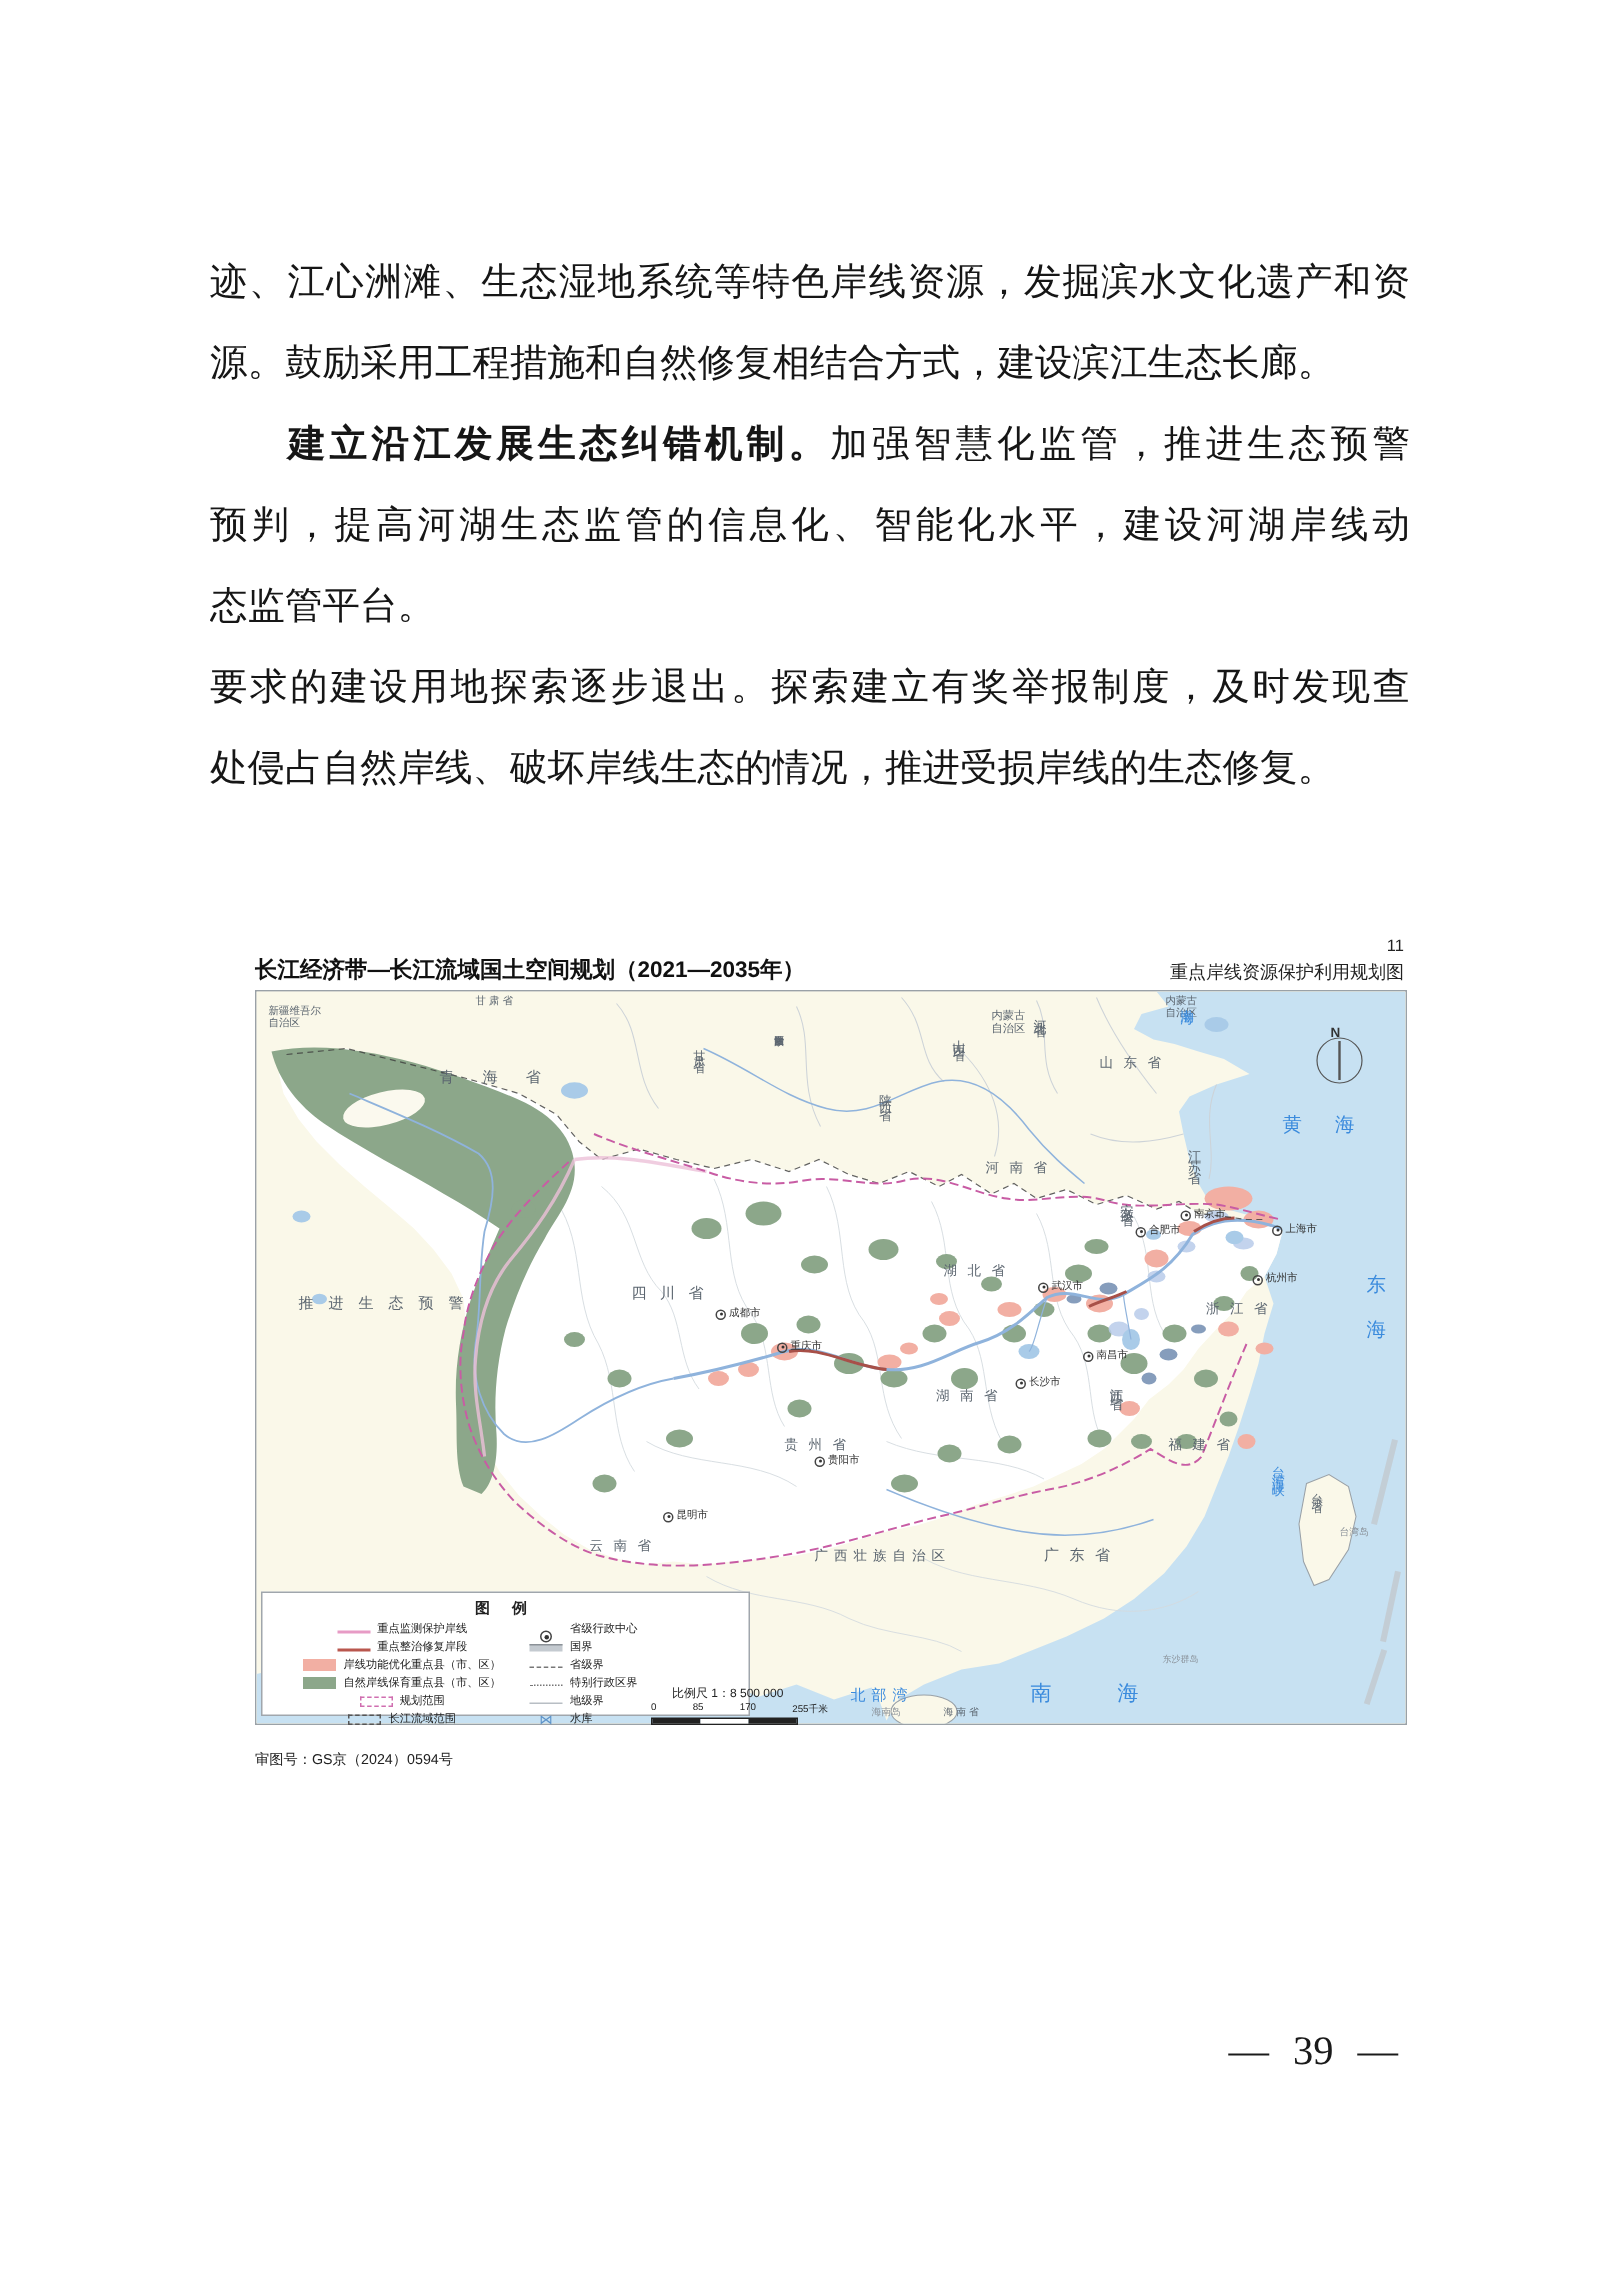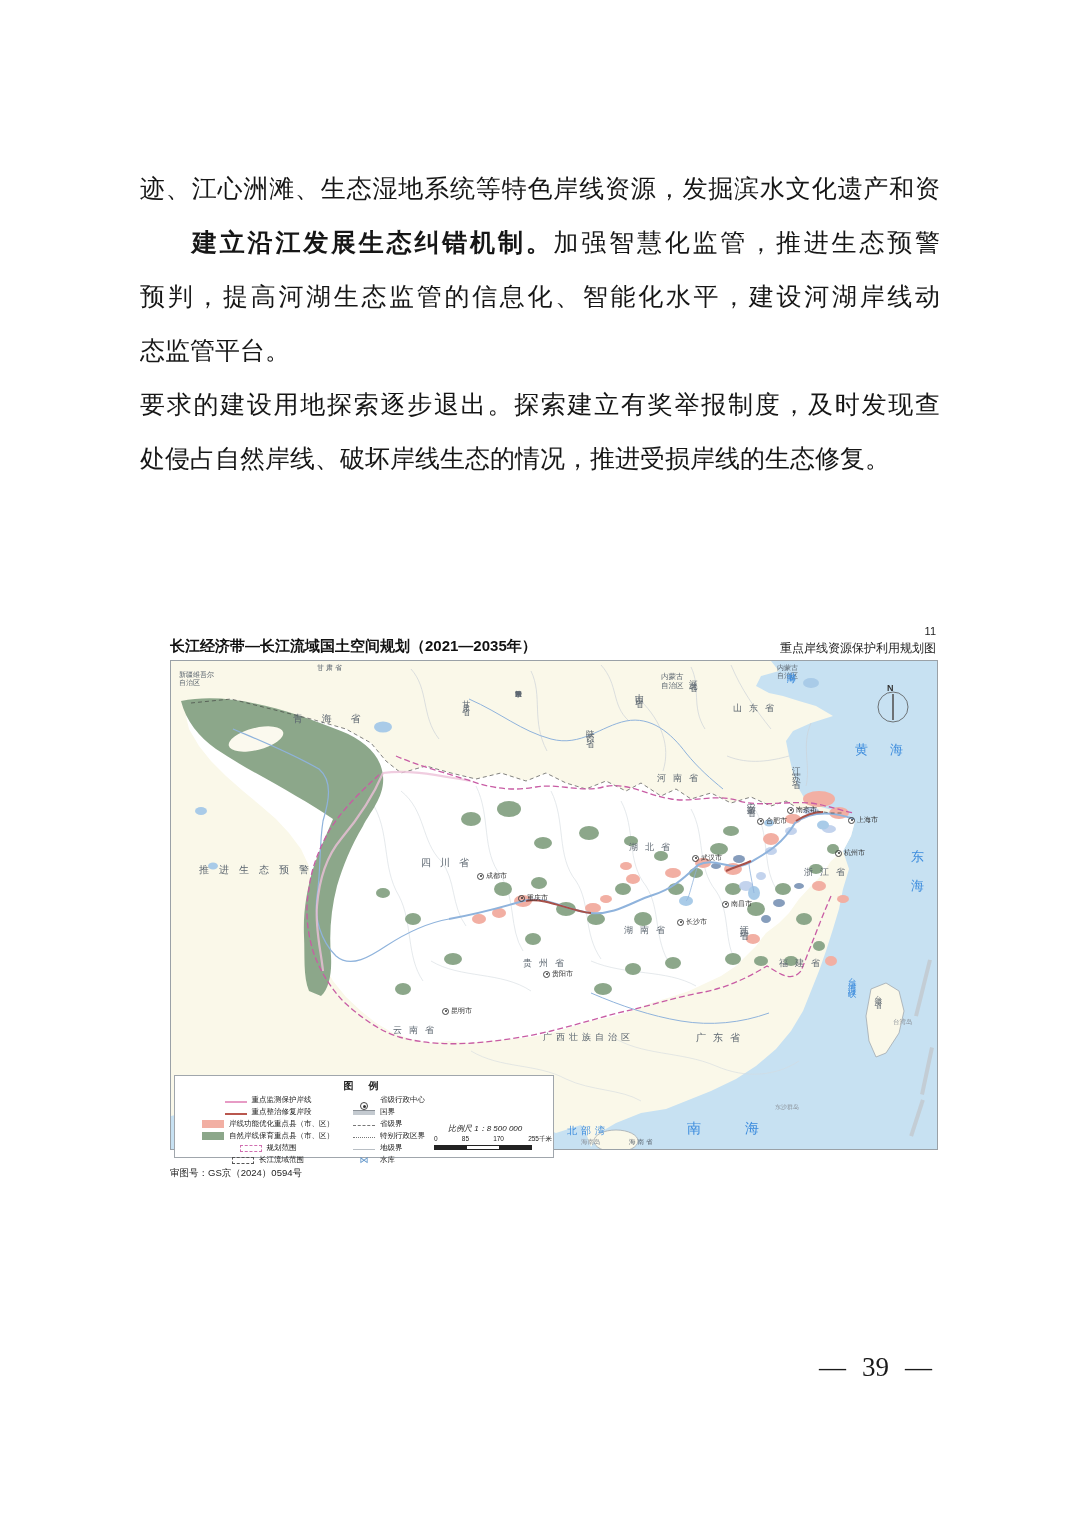--- a/index.html
+++ b/index.html
@@ -27,21 +27,21 @@
   .lbl-city{color:#333;display:flex;align-items:center;gap:2px;font-size:7px;}
   .lbl-city .dot{width:5px;height:5px;border:1px solid #444;border-radius:50%;display:inline-block;
                  position:relative;flex:0 0 auto;}
   .lbl-city .dot::after{content:"";position:absolute;left:1.5px;top:1.5px;width:2px;height:2px;
                  background:#333;border-radius:50%;}
   .lbl-sea{color:#3B8BDD;}
   .lbl-minor{color:#8A9199;}
   .vert{writing-mode:vertical-rl;}
   .compass-n{position:absolute;left:716px;top:22px;font-size:9px;color:#333;font-weight:bold;}
   
-  .legend{position:absolute;left:3px;top:414px;width:380px;height:83px;background:#fff;
+  .legend{position:absolute;left:3px;top:400px;width:326px;height:83px;background:#fff;
           border:1px solid #A0A6AC;box-sizing:border-box;padding:3px 8px 2px 8px;}
   .legend-title{text-align:center;font-size:10px;font-weight:bold;letter-spacing:6px;color:#222;margin-bottom:2px;}
   .legend-cols{display:flex;}
   .legend-col{display:flex;flex-direction:column;gap:1.5px;}
   .legend-col.lc-left{width:170px;align-items:center;}
   .legend-col.lc-right{width:138px;}
   .lg-row{display:flex;align-items:center;gap:5px;height:10.5px;}
   .lg-label{font-size:7.5px;color:#222;white-space:nowrap;}
   .sw{width:22px;height:8px;flex:0 0 auto;position:relative;box-sizing:border-box;}
   .sw-line-pink{height:0;border-top:2px solid #E79BC5;margin-top:3px;}
@@ -53,36 +53,37 @@
   .sw-city{width:22px;text-align:center;}
   .sw-city i{display:inline-block;width:6px;height:6px;border:1px solid #444;border-radius:50%;position:relative;}
   .sw-city i::after{content:"";position:absolute;left:1.5px;top:1.5px;width:3px;height:3px;background:#333;border-radius:50%;}
   .sw-grayband{background:#C4CAD0;height:5px;margin-top:1px;border-top:1px solid #8B9197;}
   .sw-dashdot{height:0;border-top:1px dashed #777;margin-top:3px;}
   .sw-dashdotdot{height:0;border-top:1px dotted #777;margin-top:3px;}
   .sw-thinline{height:0;border-top:1px solid #B8BEC4;margin-top:3px;}
   .sw-reservoir{color:#5D93C9;font-size:9px;line-height:8px;text-align:center;}
   
   .scalebar{position:absolute;left:263px;top:462px;width:170px;}
-  .scale-label{font-size:8px;color:#222;margin-left:14px;font-style:italic;}
+  .scale-label{font-size:8px;color:#222;margin-left:14px;}
   .scale-ticks{display:flex;justify-content:space-between;width:118px;font-size:6.5px;color:#222;margin-top:1px;}
   .scale-seg{display:flex;width:96px;height:3px;border:1px solid #222;margin-top:1px;}
   .scale-seg span{flex:1;}
   .scale-seg span:nth-child(odd){background:#222;}
   .scale-seg span:nth-child(even){background:#fff;}
   
   .approval{position:absolute;left:170px;top:1153px;font-size:9.5px;color:#222;margin-top:14px;}
   .page-num{position:absolute;right:148px;top:1352px;font-size:27px;color:#1a1a1a;
             font-family:"Liberation Serif",serif;display:flex;align-items:center;gap:16px;}
 </style>
 </head>
 <body>
 
 <div class="text-block">
     <div class="t-line"><span>迹、江心洲滩、生态湿地系统等特色岸线资源，发掘滨水文化遗产和资</span></div>
+    <div class="t-line end"><span>源。鼓励采用工程措施和自然修复相结合方式，建设滨江生态长廊。</span></div>
     <div class="t-line ind"><b>建立沿江发展生态纠错机制。</b><span>加强智慧化监管，推进生态预警</span></div>
     <div class="t-line"><span>预判，提高河湖生态监管的信息化、智能化水平，建设河湖岸线动</span></div>
     <div class="t-line end"><span>态监管平台。</span></div>
     <div class="t-line"><span>要求的建设用地探索逐步退出。探索建立有奖举报制度，及时发现查</span></div>
     <div class="t-line end"><span>处侵占自然岸线、破坏岸线生态的情况，推进受损岸线的生态修复。</span></div>
   </div>
 
 <div class="fig-title">长江经济带—长江流域国土空间规划（2021—2035年）</div>
 <div class="fig-num">11</div>
 <div class="fig-sub">重点岸线资源保护利用规划图</div>

